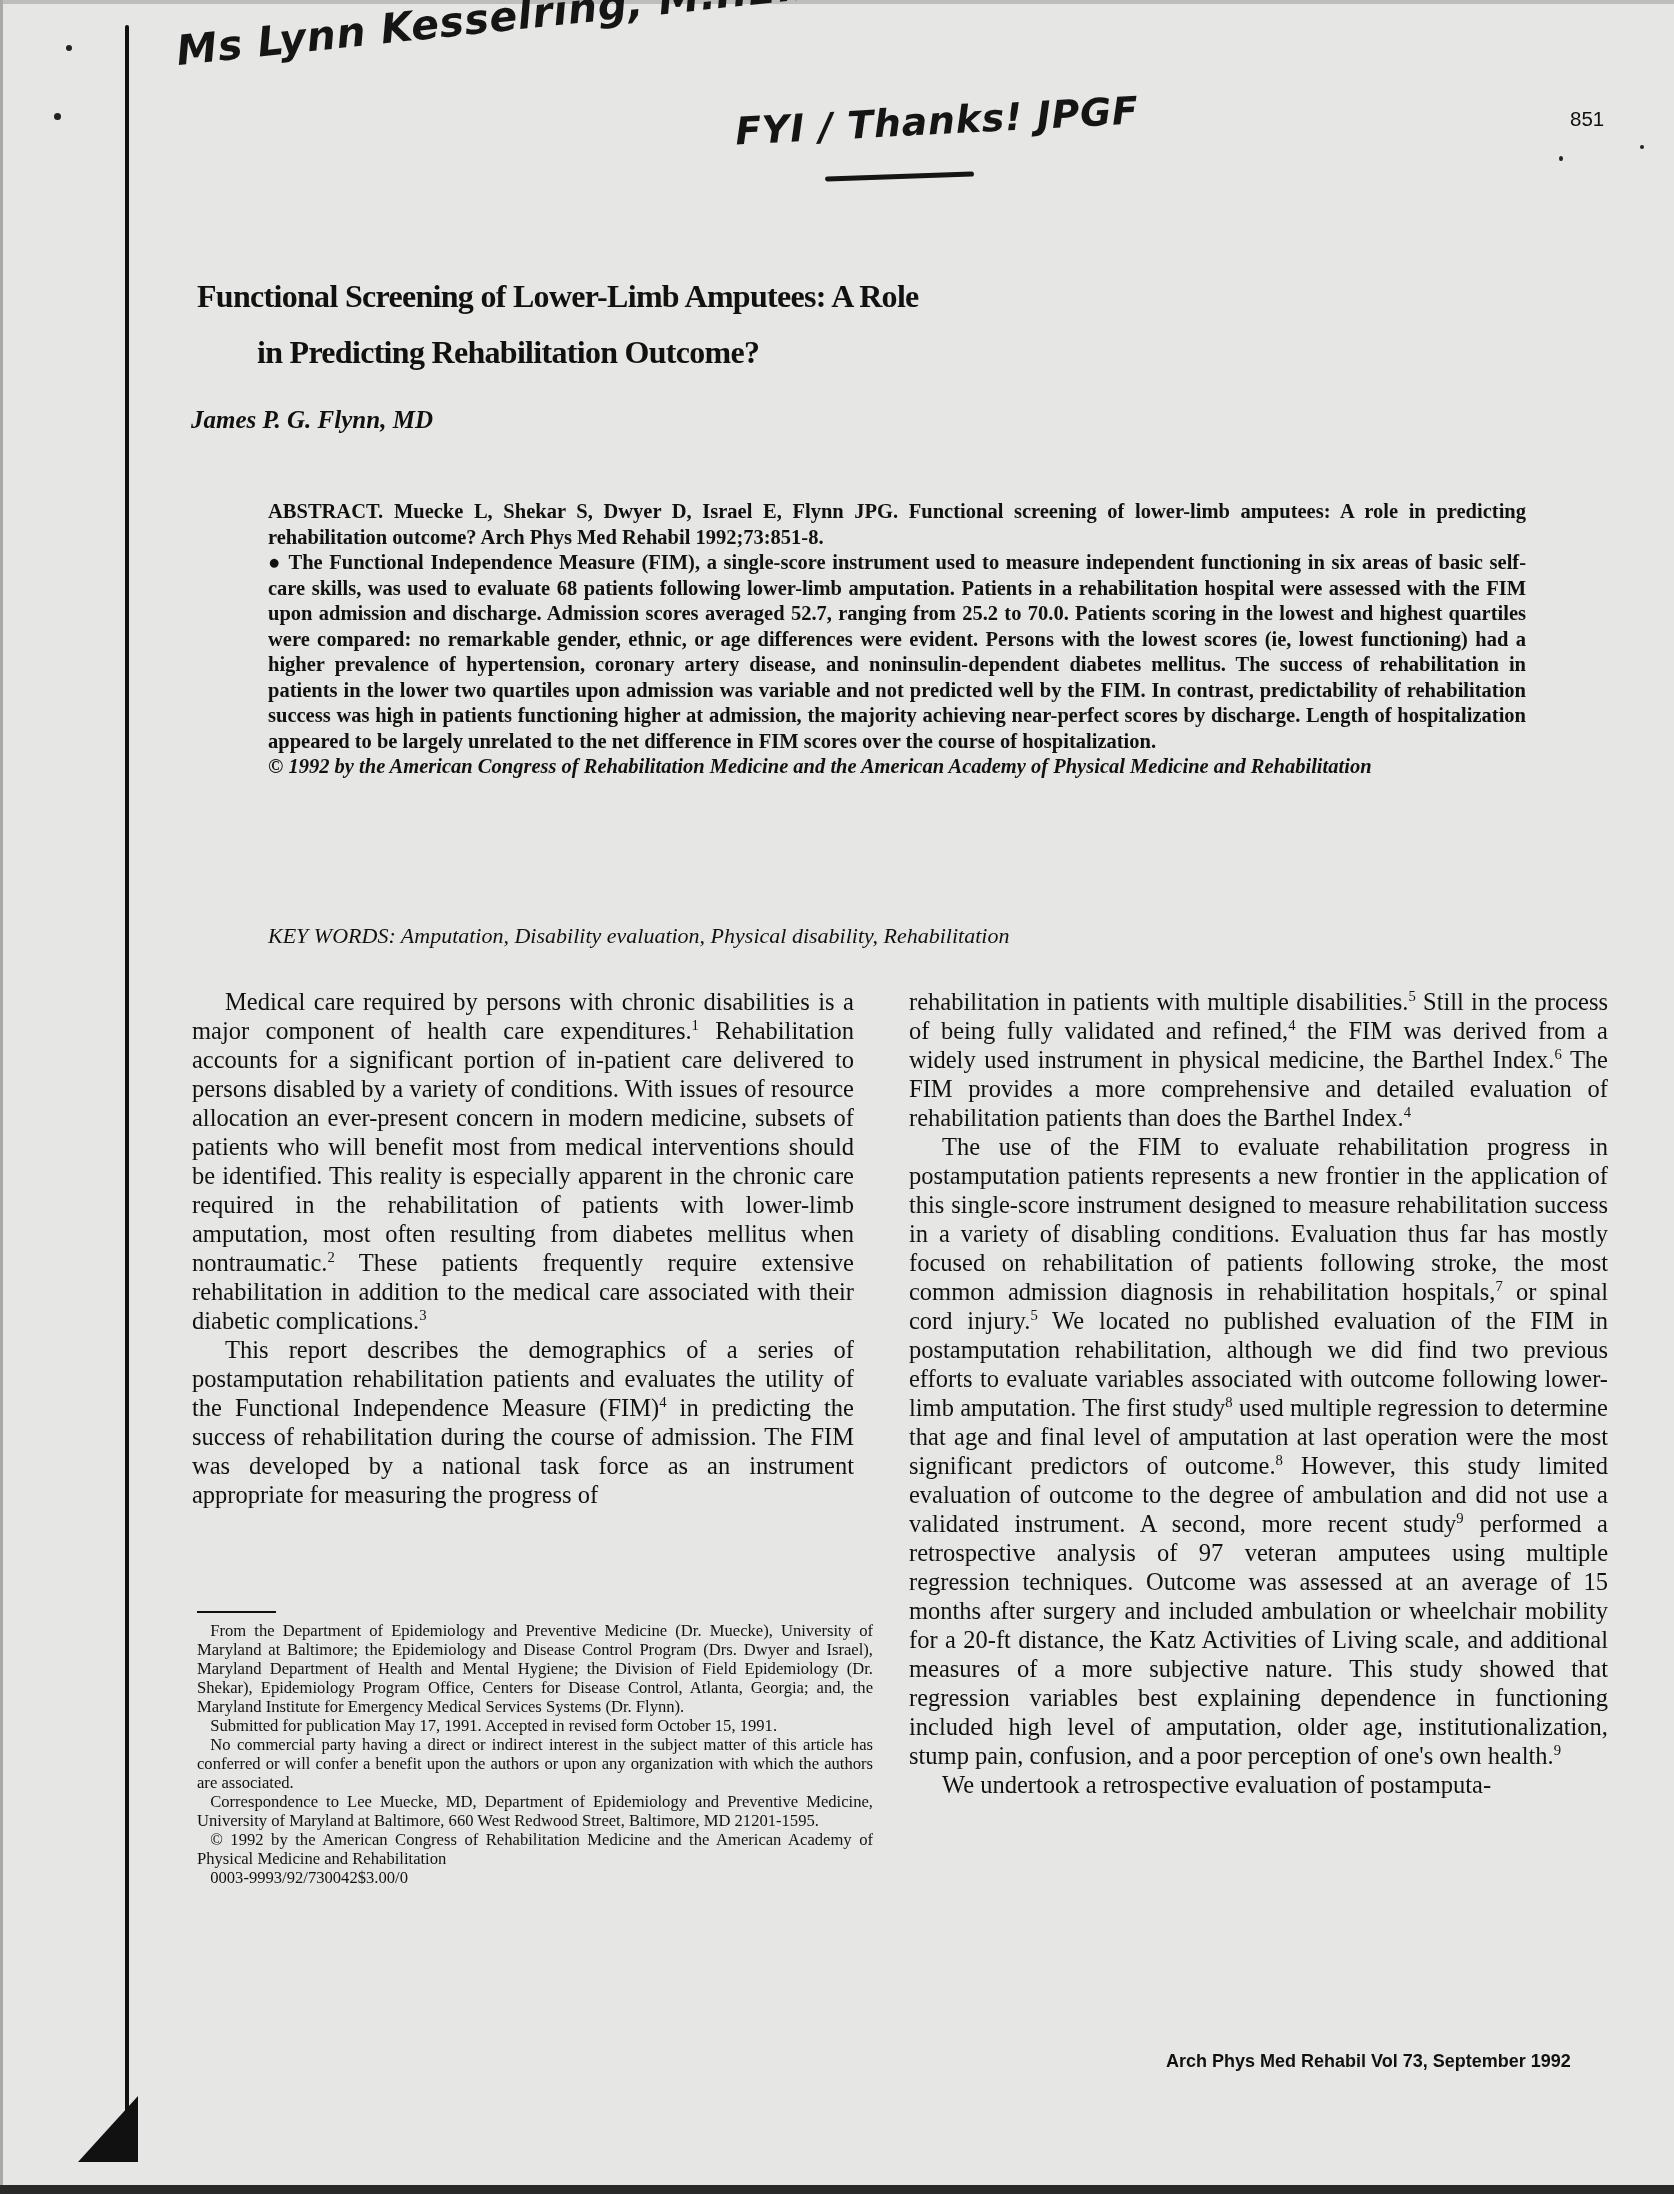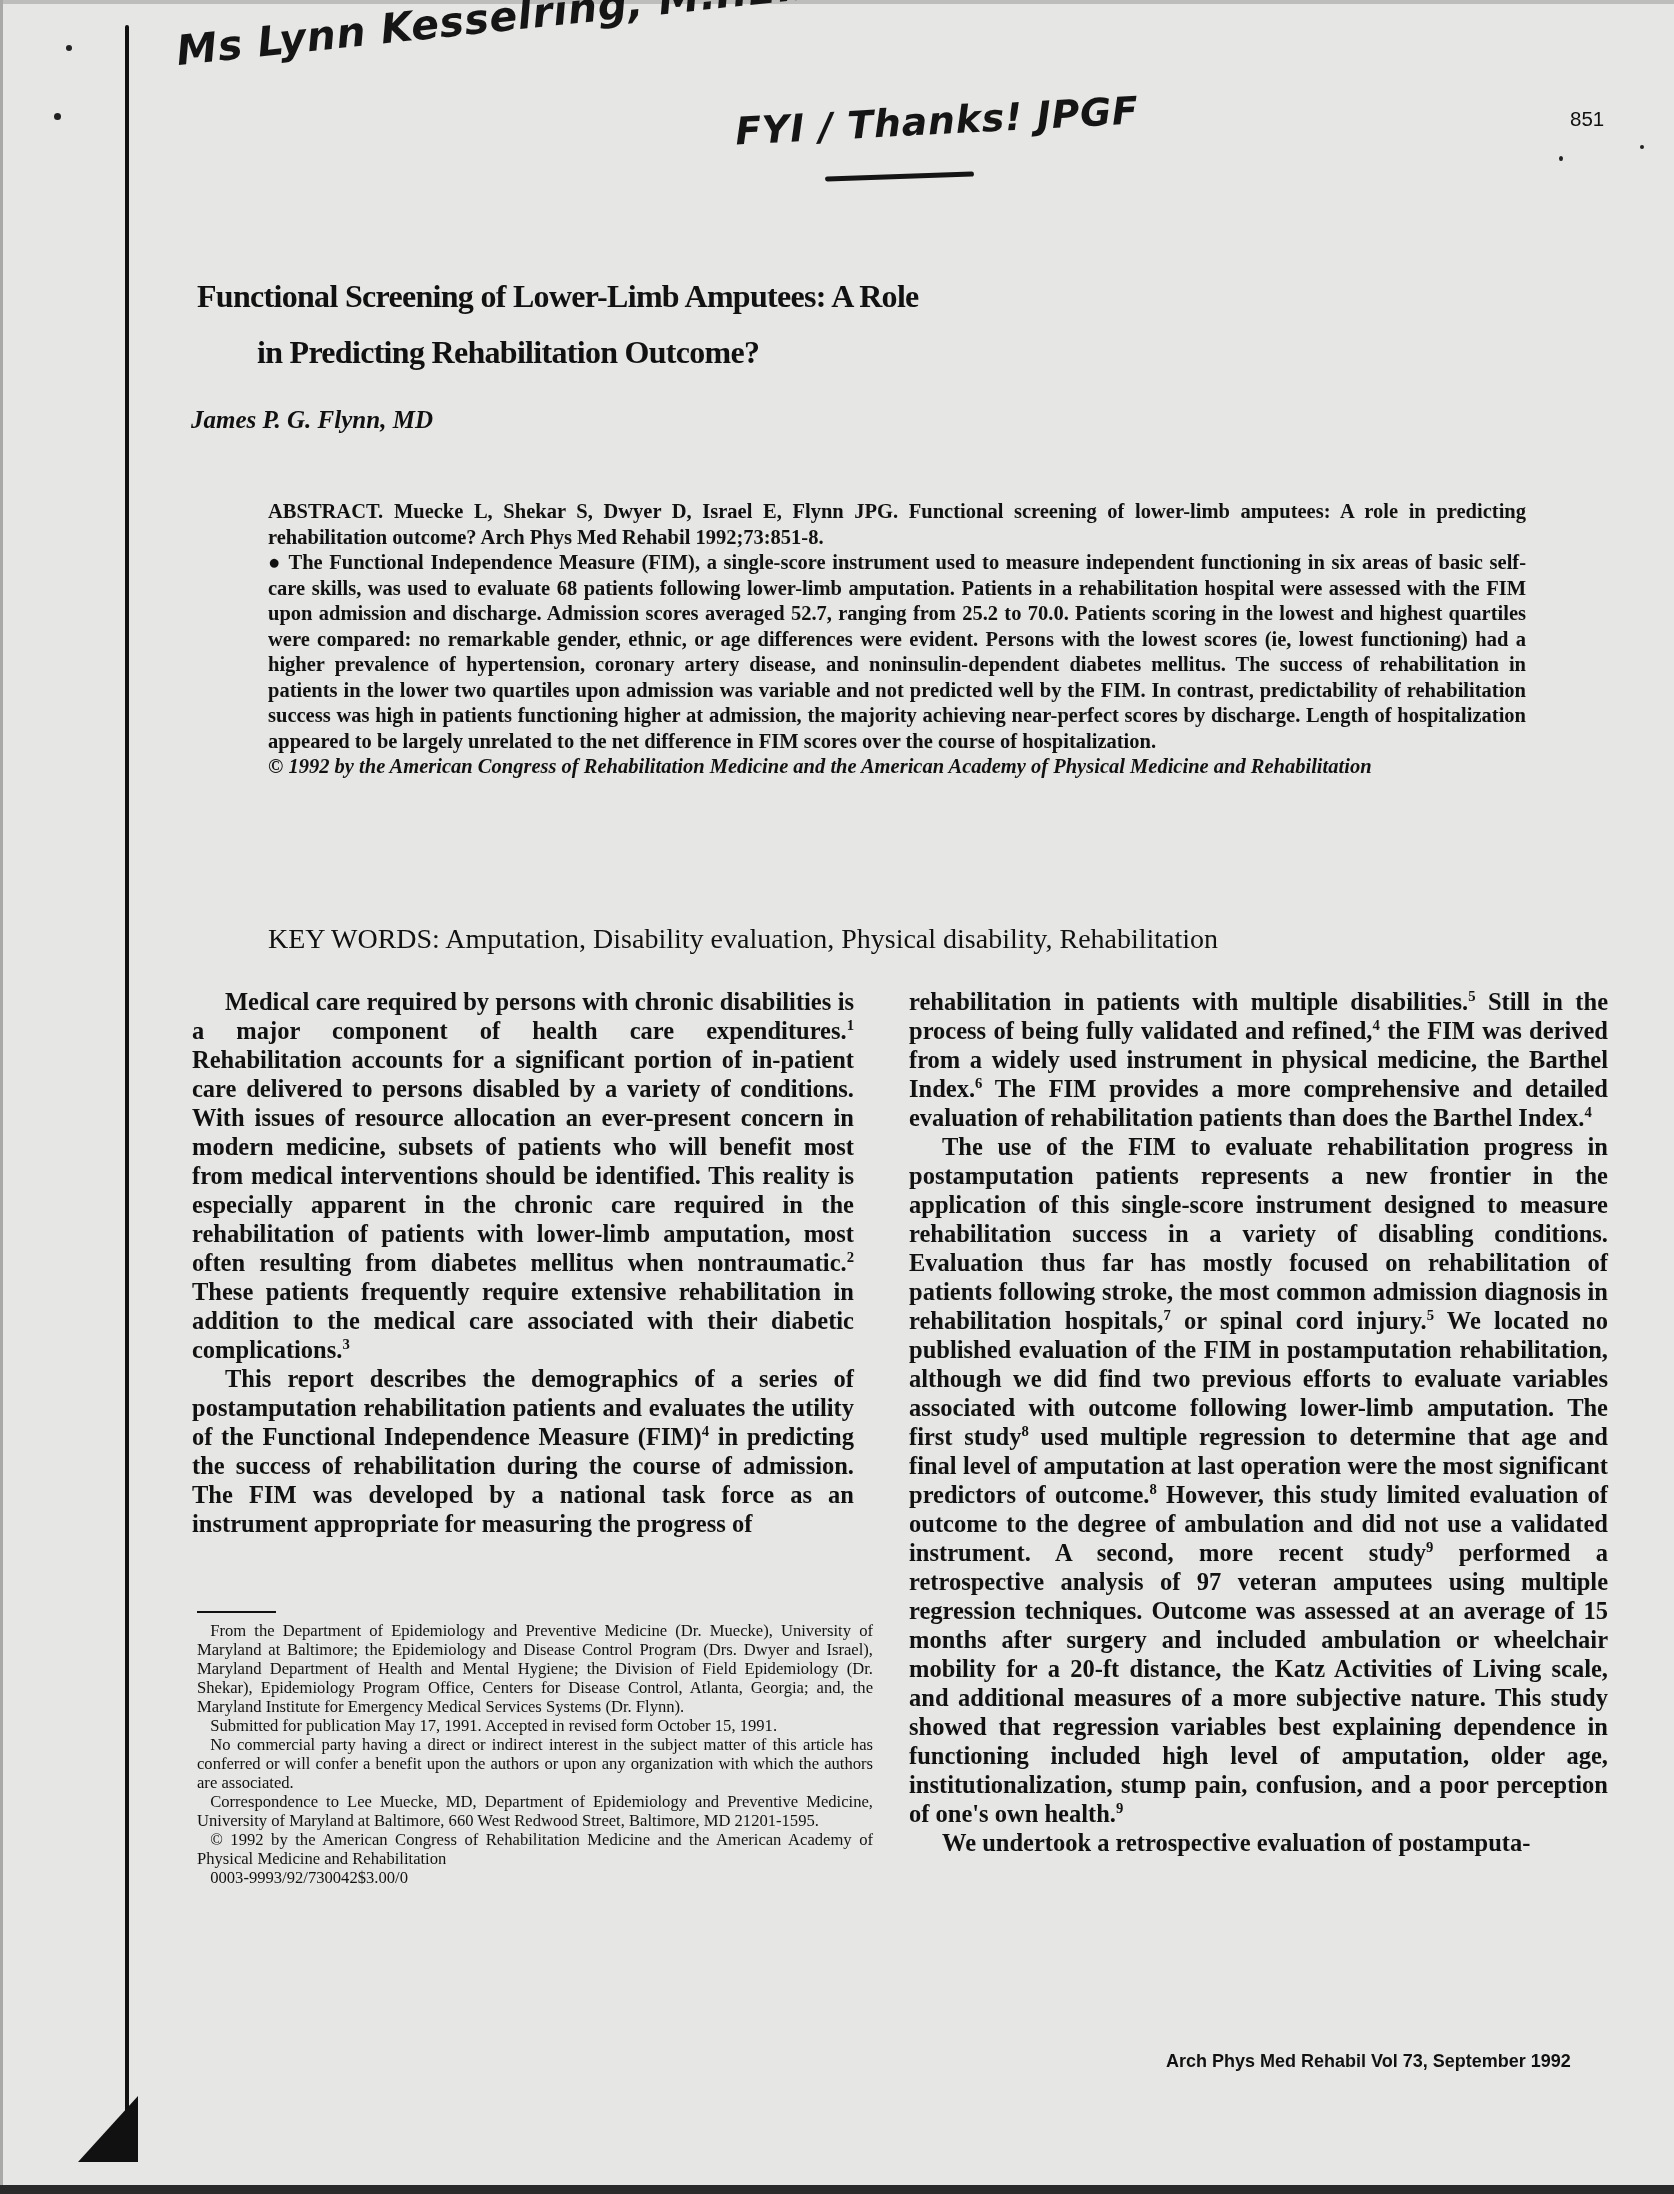--- a/index.html
+++ b/index.html
@@ -49,26 +49,26 @@
   .abstract {
     position: absolute; left: 268px; top: 499px; width: 1258px;
     font-size: 20.5px; font-weight: bold; line-height: 25.5px; text-align: justify;
   }
   .abstract p { margin: 0; }
   .abstract .bullet { margin-right: 6.6px; }
   .abstract .copy { font-style: italic; }
 
   .keywords {
     position: absolute; left: 268px; top: 923px; width: 1192px;
-    font-size: 28px; 
+    font-size: 22px; font-style: italic;
   }
 
   .col {
     position: absolute; top: 987px; width: 662px;
-    font-size: 24.5px; line-height: 29px; text-align: justify; font-weight: bold;
+    font-size: 24.5px; line-height: 29px; text-align: justify;
   }
   .col.left { left: 192px; }
   .col.right { left: 909px; width: 699px; }
   .col p { margin: 0; text-indent: 33px; }
   .col p.cont { text-indent: 0; }
   sup { font-size: 60%; line-height: 0; }
 
   .fn-rule { position: absolute; left: 197px; top: 1611px; width: 79px; height: 2px; background: #111; }
   .footnotes {
     position: absolute; left: 197px; top: 1621px; width: 676px;

